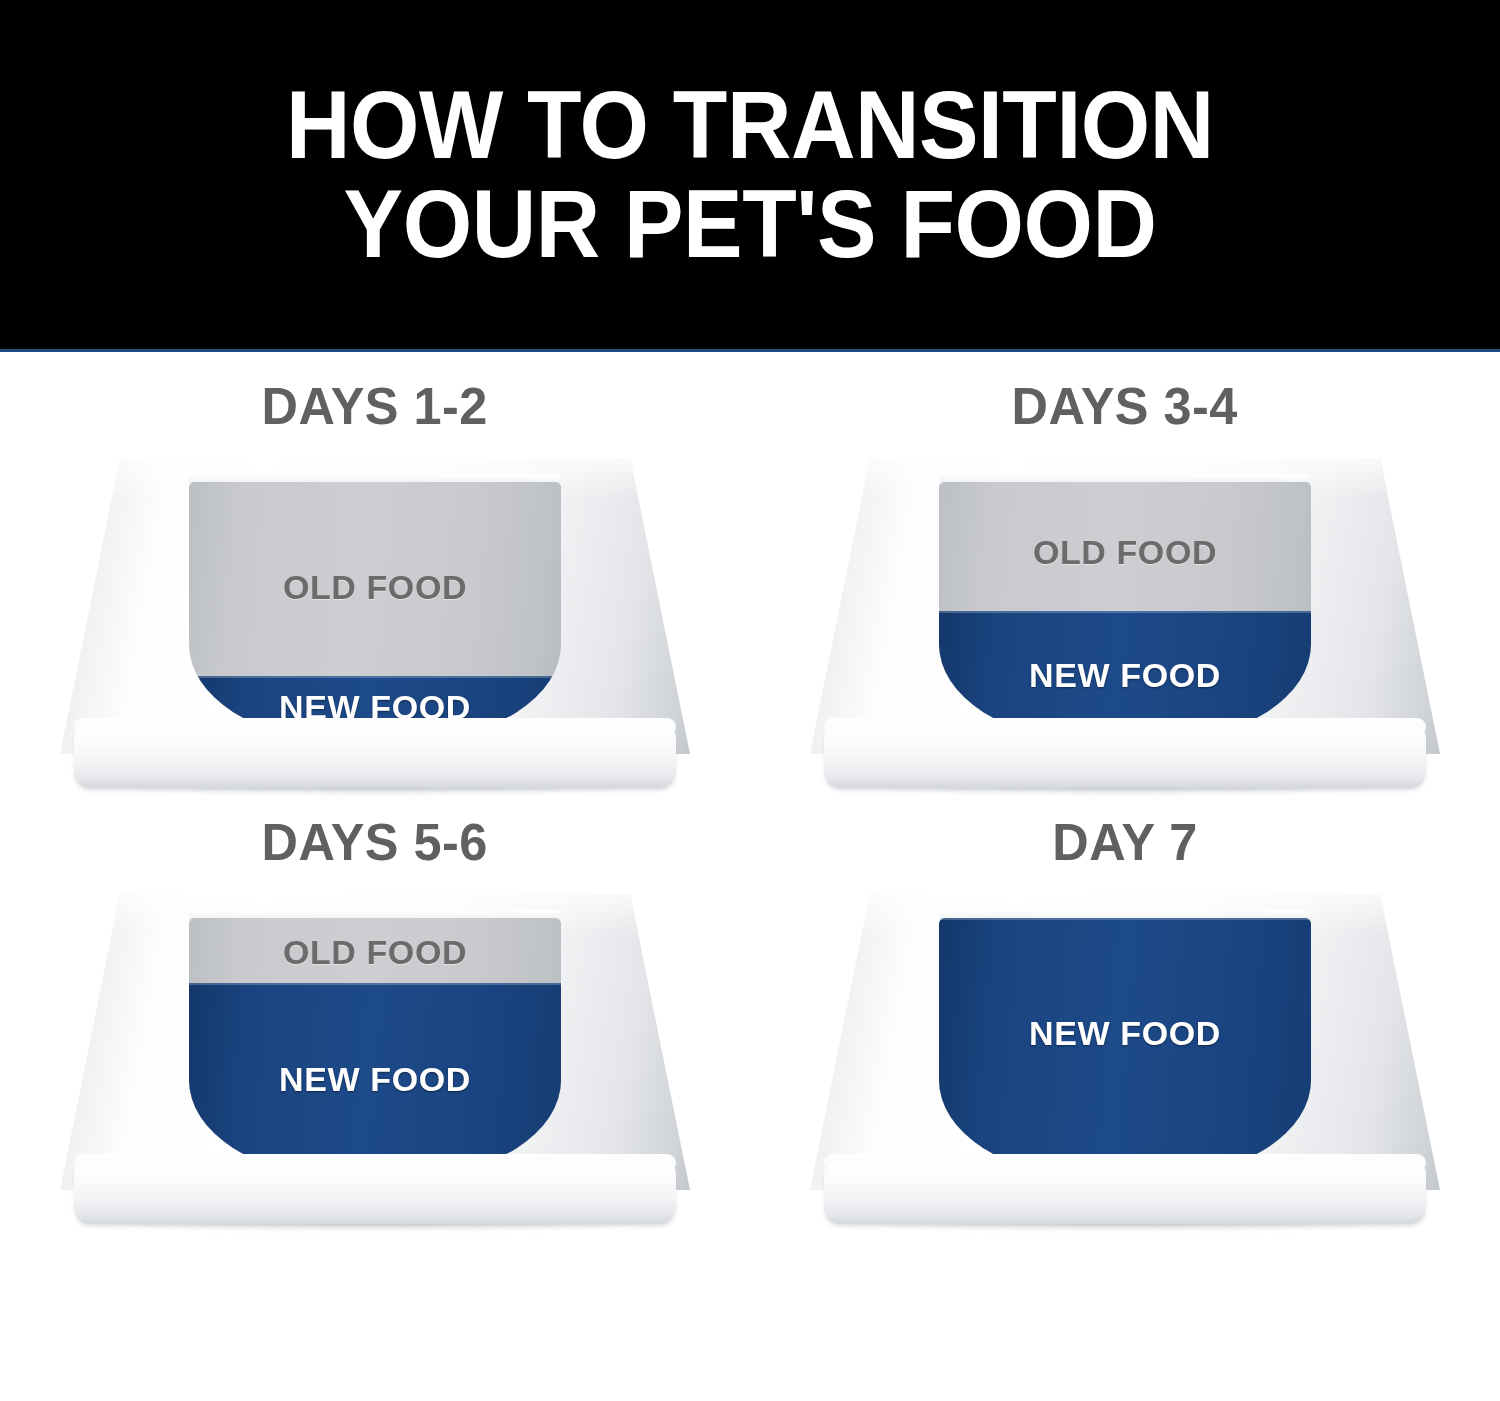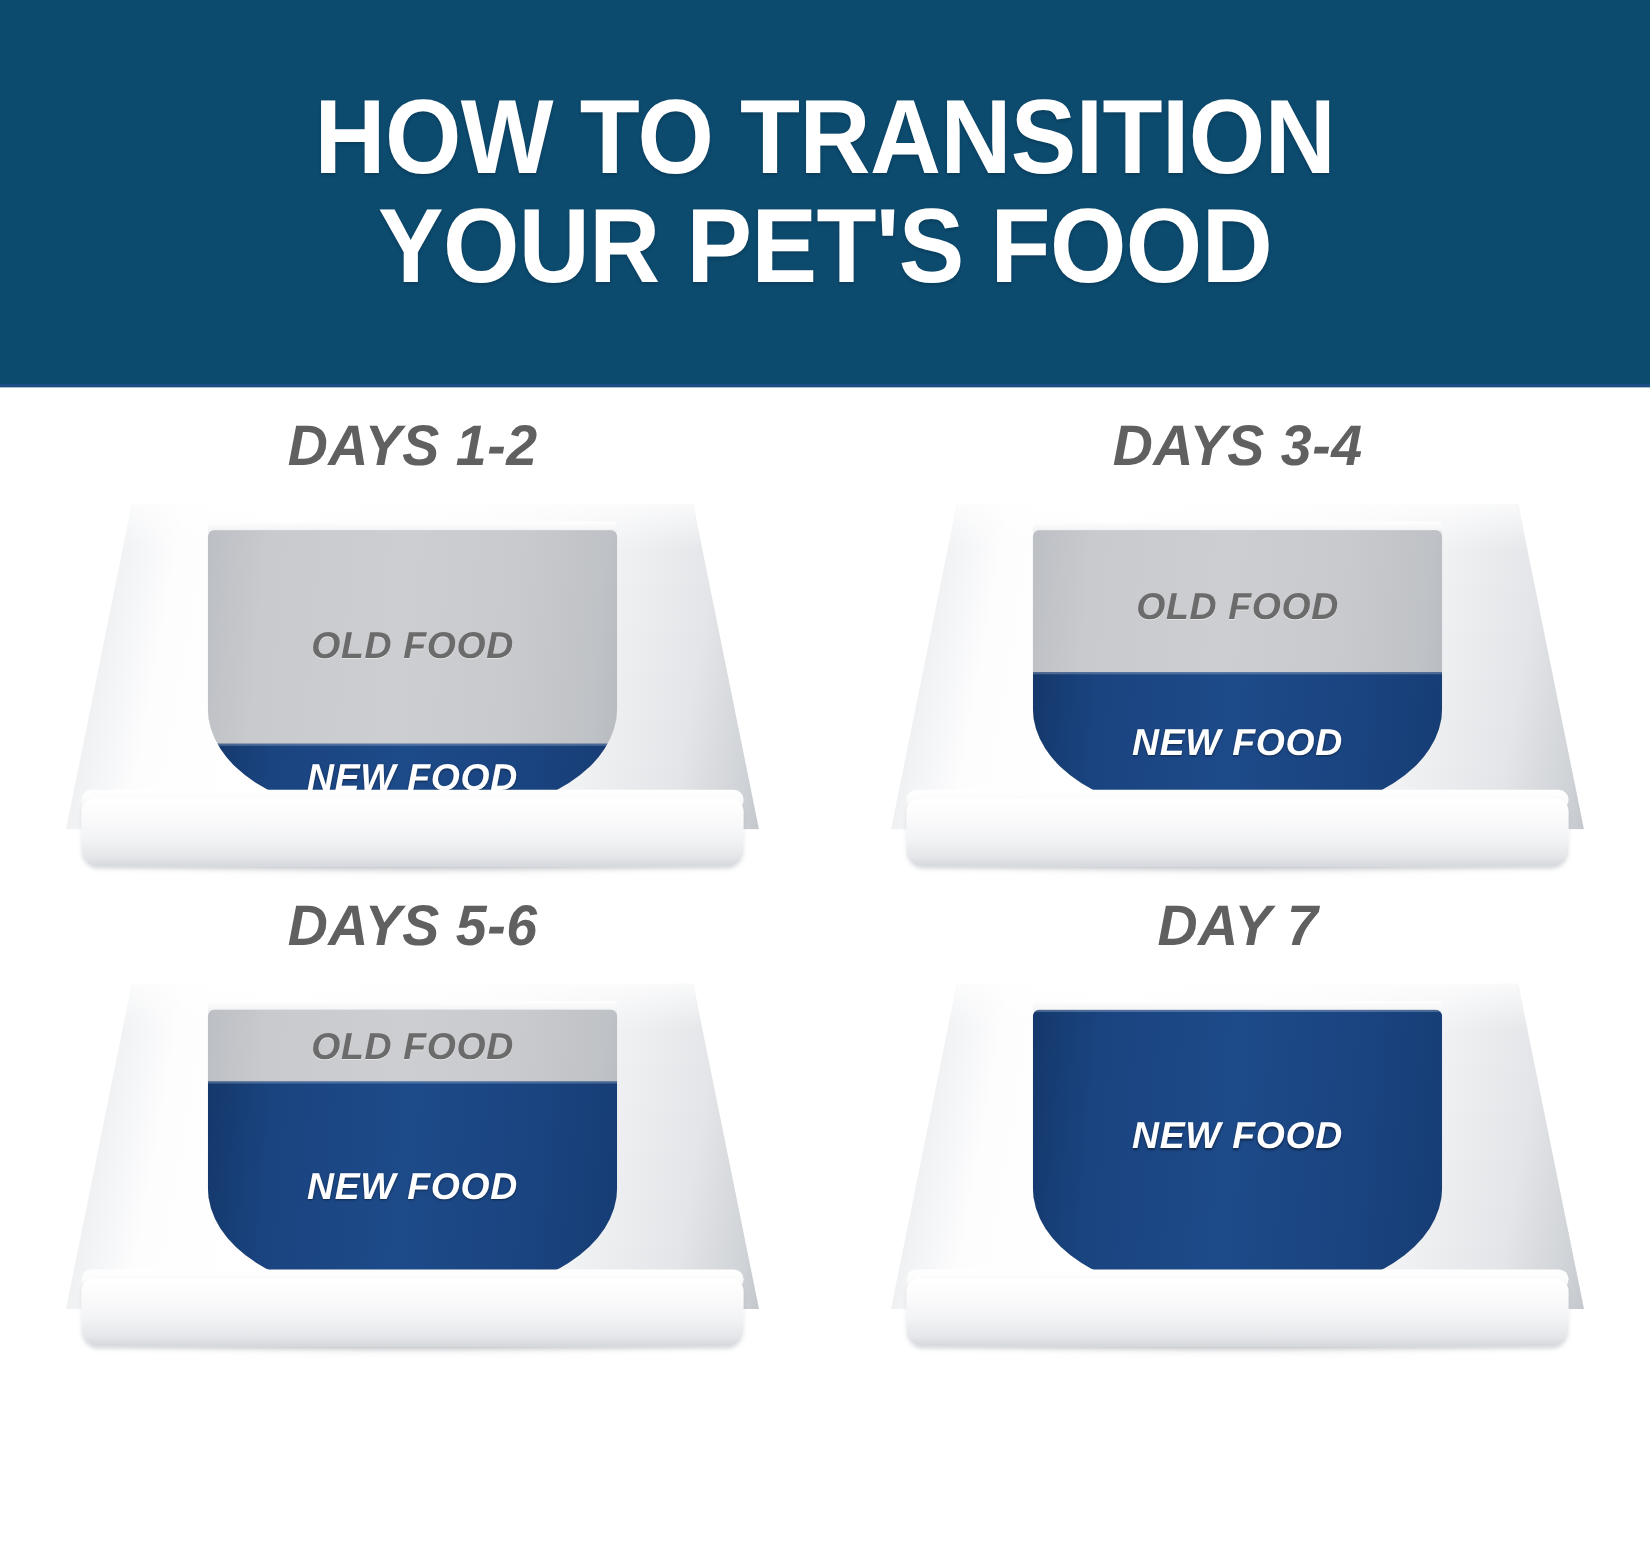--- a/index.html
+++ b/index.html
@@ -9,21 +9,21 @@
     background:#ffffff;
     font-family:"Liberation Sans","DejaVu Sans",sans-serif;
     overflow:hidden;
     position:relative;
   }
 
   
   .banner{
     position:absolute;left:0;top:0;
     width:1500px;height:352px;
-    background:#0c4a6e;
+    background:#000000;
     box-sizing:border-box;
     display:flex;flex-direction:column;
     align-items:center;justify-content:center;
     border-bottom:3px solid #1c4d85;
   }
   .banner-line{
     color:#ffffff;
     font-weight:bold;
     font-size:96px;
     line-height:1.03;
@@ -36,21 +36,20 @@
   }
 
   
   .grid{
     position:absolute;
     left:0;top:352px;
     width:1500px;height:865px;
     display:grid;
     grid-template-columns:1fr 1fr;
     grid-template-rows:1fr 1fr;
-    font-style:italic;
   }
   .cell{
     position:relative;
     display:flex;flex-direction:column;
     align-items:center;
     padding-top:28px;
     box-sizing:border-box;
   }
 
   .day-label{

